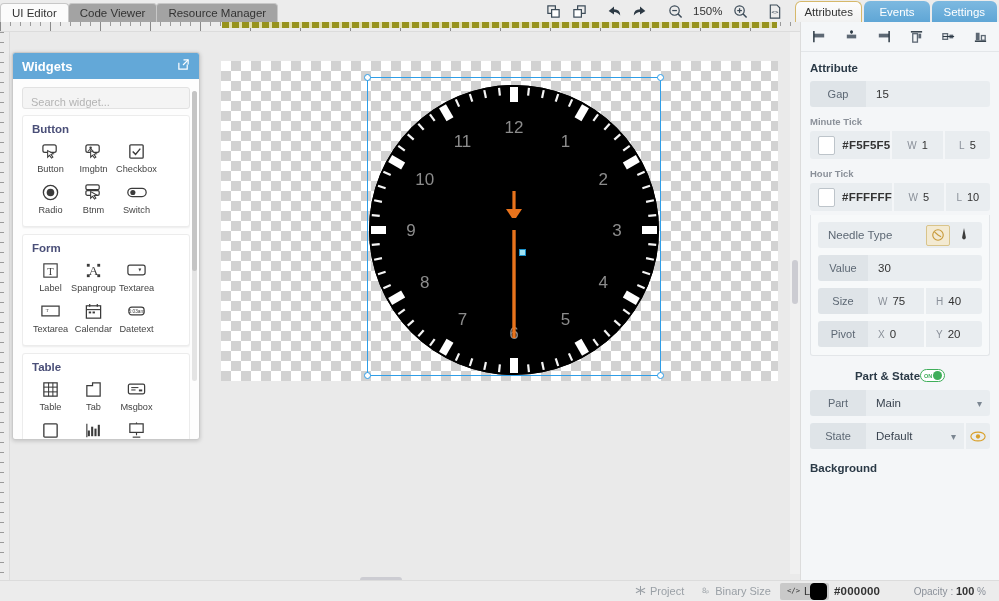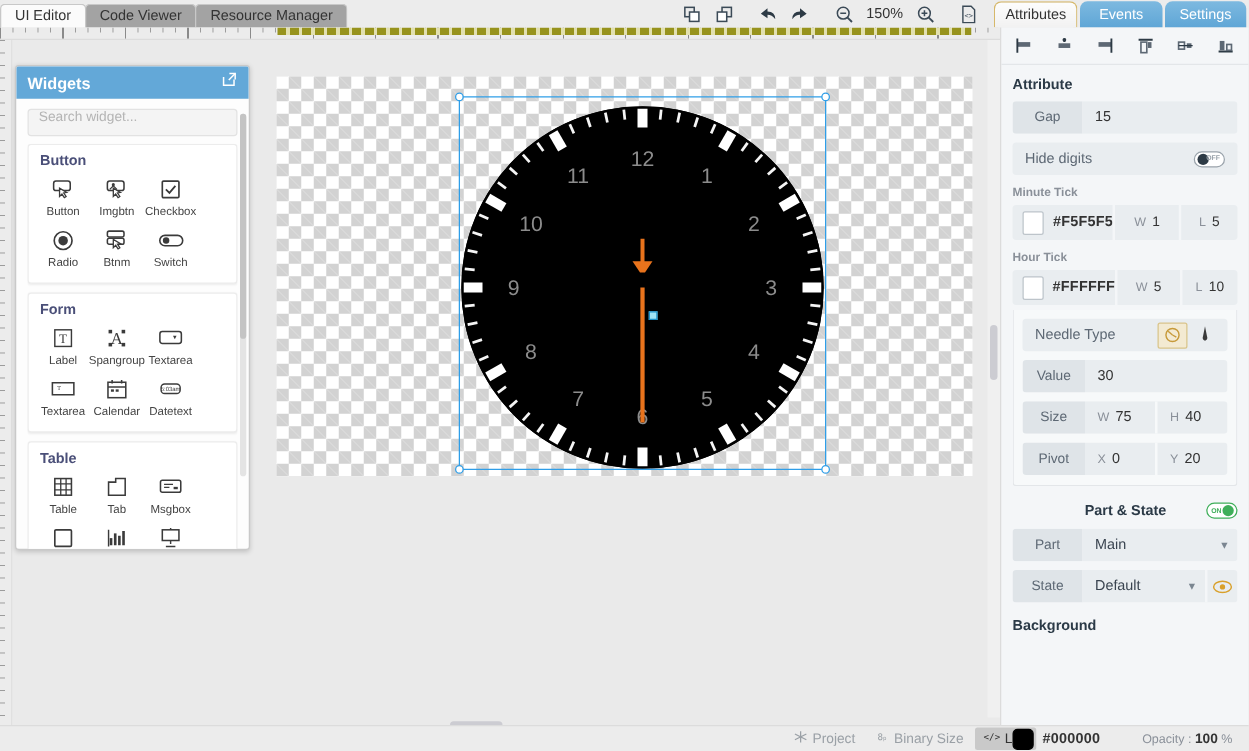--- a/index.html
+++ b/index.html
@@ -157,21 +157,21 @@
     overflow: hidden;
   }
   .wg-head {
     height: 26px; background: #63a8d8; display: flex; align-items: center;
     padding: 0 9px; justify-content: space-between;
   }
   .wg-title { color: #fff; font-size: 13px; font-weight: bold; }
   .wg-search {
     margin: 8px 9px 6px 9px; height: 22px; background: #f4f4f4;
     border: 1px solid #e2e2e2; border-radius: 3px;
-    display: flex; align-items: flex-start; padding: 0 8px;
+    display: flex; align-items: flex-end; padding: 0 8px;
     font-size: 11px; color: #b4b4b4;
   }
   .wg-scroll {
     position: relative; height: 326px; overflow: hidden;
     margin: 0 9px; 
   }
   .wg-card {
     background: #fff; border: 1px solid #ececec; border-radius: 3px;
     box-shadow: 0 1px 2px rgba(0,0,0,.07);
     margin-bottom: 7px; padding: 7px 6px 4px 6px;
@@ -292,23 +292,22 @@
   .image-row {
     margin: 0 7px 7px 7px; height: 29px; background: #fbfbfb;
     border: 1px solid #dcdcdc; border-radius: 3px;
     display: flex; align-items: center; justify-content: space-between;
     padding: 0 8px 0 10px; font-size: 11.5px; color: #7b8691;
   }
   .needle-prev { display: flex; align-items: center; gap: 9px; }
   .x-btn { color: #6b7681; font-size: 13px; }
 
   .ps-head {
-    display: flex; align-items: center; justify-content: flex-end;
+    display: flex; align-items: center; justify-content: center;
     margin: 13px 9px 8px 9px;
-    gap: 32px;
   }
   .ps-title { font-size: 11.5px; font-weight: bold; color: #2b3a47; }
   .toggle-on {
     width: 25px; height: 13px; border-radius: 7px; background: #fff;
     border: 1px solid #3fae5a; display: flex; align-items: center;
     justify-content: flex-end; padding: 0 2px; position: relative;
   }
   .toggle-on::before {
     content: "ON"; position: absolute; left: 3px;
     font-size: 5.5px; color: #3fae5a; font-weight: bold;
@@ -830,26 +829,20 @@
         </div>
     </div>
 
     <div class="sec-title">Attribute</div>
 
     <div class="row">
       <div class="cell-lbl">Gap</div>
       <div class="cell-val">15</div>
     </div>
 
-    <div class="row-plain">
-      <span>Hide digits</span>
-      <span class="toggle-off">
-          <span class="toggle-knob-off"></span>
-        </span>
-    </div>
 
     <div class="sub-title">Minute Tick</div>
     <div class="color-row">
       <span class="swatch"></span>
       <span class="hexval">#F5F5F5</span>
       <span class="wl-cell">
         <span class="wl-k">W</span>
         <span>1</span>
       </span>
       <span class="wl-cell" style="width:52px;">

